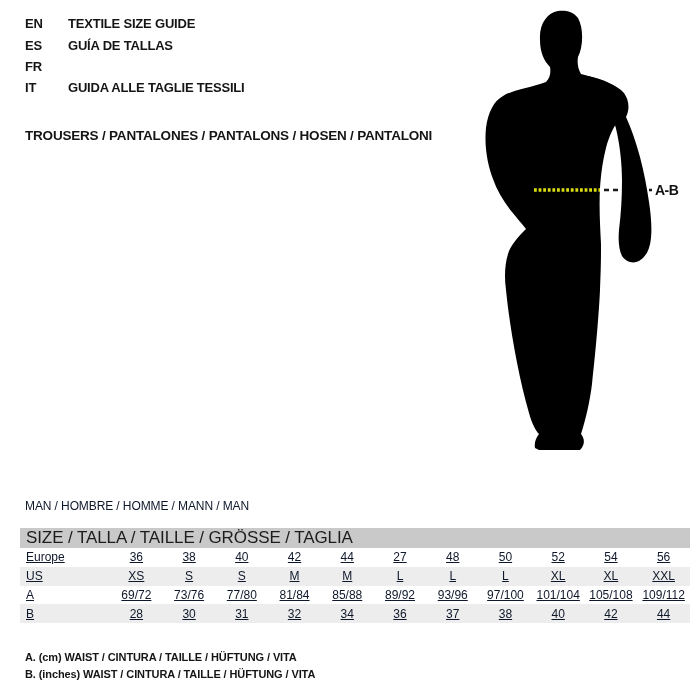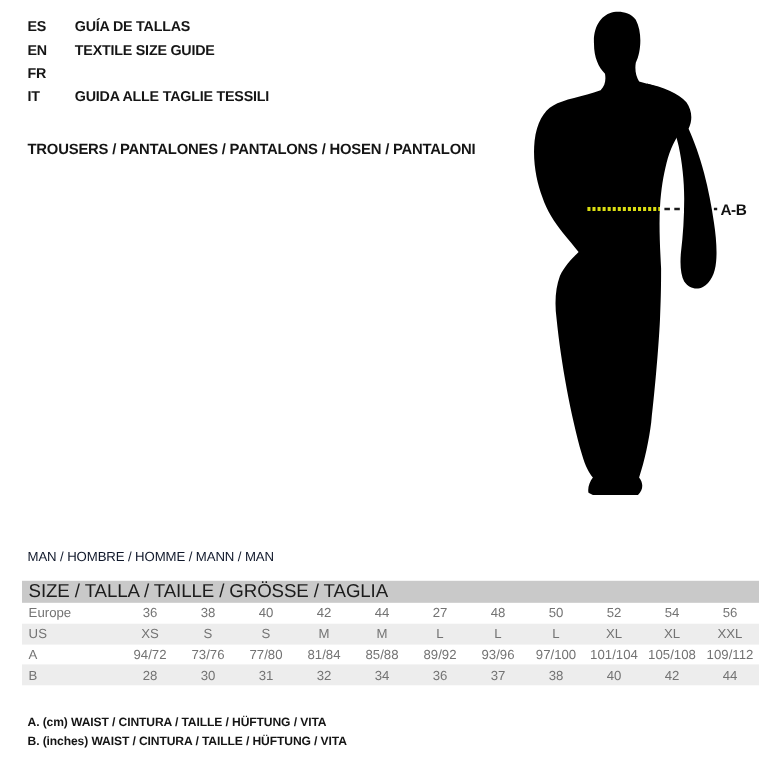--- a/index.html
+++ b/index.html
@@ -45,44 +45,44 @@
   .t-header {
     height: 20px; line-height: 20px;
     background: #c9c9c9;
     font-size: 17px; letter-spacing: -0.1px;
     padding-left: 6px; color: #1c1c1c;
   }
   .t-row {
     display: grid;
     grid-template-columns: 90px repeat(11, 1fr);
     height: 18.8px; align-items: center;
-    font-size: 12px; color: #737373;
+    font-size: 12px; color: #0f172a; text-decoration: underline;
   }
   .t-row.stripe { background: #ededed; }
   .t-label { padding-left: 6px; text-align: left; }
   .t-cell { text-align: center; }
 
   
   .footnotes { position: absolute; left: 25px; top: 649px; }
   .footnote {
     font-size: 11px; font-weight: 700; letter-spacing: -0.1px;
     line-height: 17.4px; color: #151515;
   }
 </style>
 </head>
 <body>
 
 <div class="lang-block">
   <div class="lang-row">
+    <span class="lang-code">EN</span>
+    <span class="lang-title">TEXTILE SIZE GUIDE</span>
+  </div>
+  <div class="lang-row">
     <span class="lang-code">ES</span>
     <span class="lang-title">GUÍA DE TALLAS</span>
-  </div>
-  <div class="lang-row">
-    <span class="lang-code">EN</span>
-    <span class="lang-title">TEXTILE SIZE GUIDE</span>
   </div>
   <div class="lang-row">
     <span class="lang-code">FR</span>
   </div>
   <div class="lang-row">
     <span class="lang-code">IT</span>
     <span class="lang-title">GUIDA ALLE TAGLIE TESSILI</span>
   </div>
 </div>
 
@@ -172,21 +172,21 @@
     <div class="t-cell">L</div>
     <div class="t-cell">L</div>
     <div class="t-cell">L</div>
     <div class="t-cell">XL</div>
     <div class="t-cell">XL</div>
     <div class="t-cell">XXL</div>
   </div>
 
   <div class="t-row">
     <div class="t-label">A</div>
-    <div class="t-cell">94/72</div>
+    <div class="t-cell">69/72</div>
     <div class="t-cell">73/76</div>
     <div class="t-cell">77/80</div>
     <div class="t-cell">81/84</div>
     <div class="t-cell">85/88</div>
     <div class="t-cell">89/92</div>
     <div class="t-cell">93/96</div>
     <div class="t-cell">97/100</div>
     <div class="t-cell">101/104</div>
     <div class="t-cell">105/108</div>
     <div class="t-cell">109/112</div>

